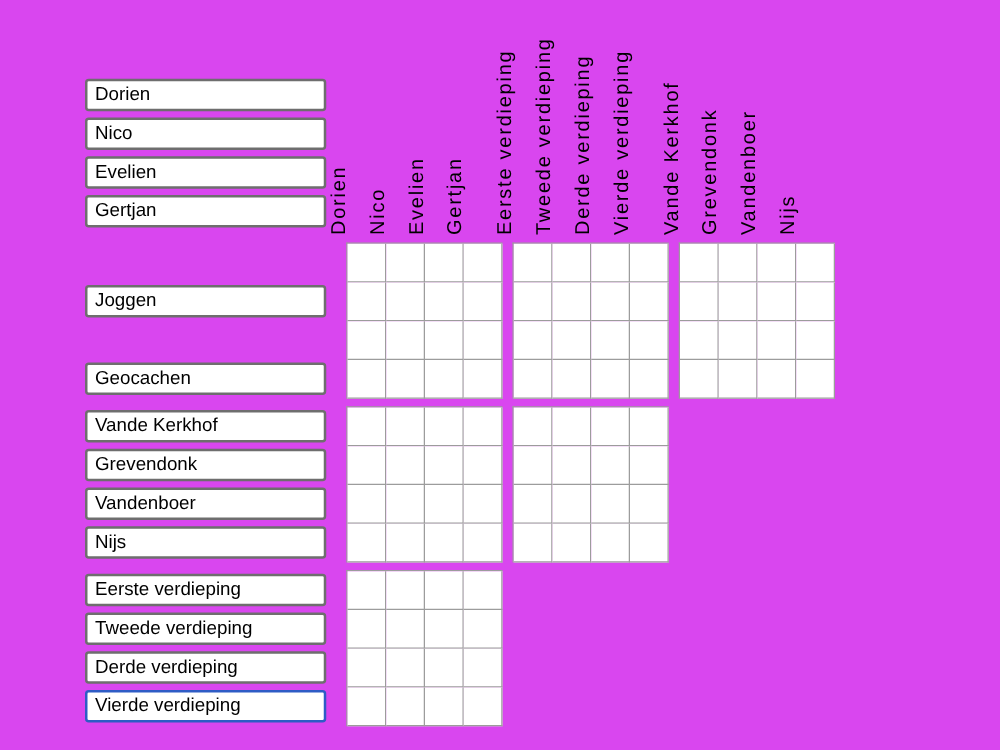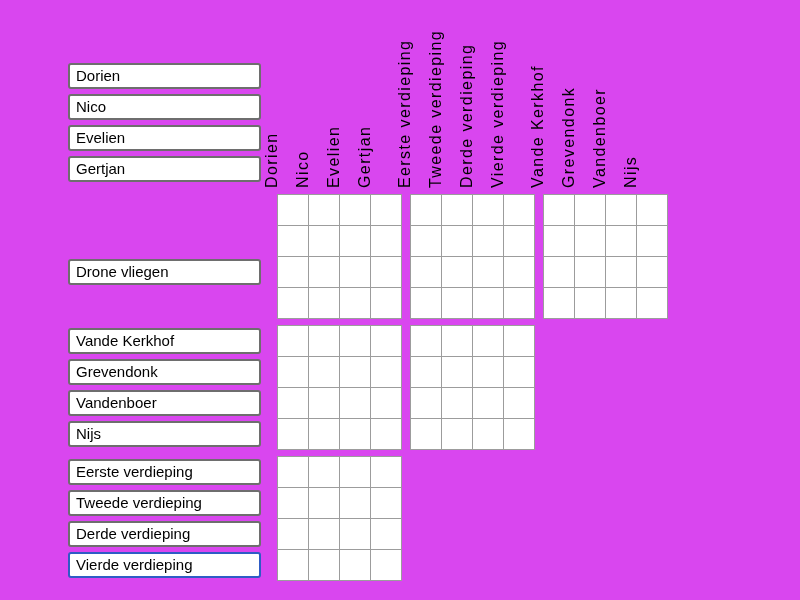--- a/index.html
+++ b/index.html
@@ -63,21 +63,22 @@
   }
 </style>
 </head>
 <body>
 
 <div class="stage" id="stage">
     <div class="label-box" style="top: 63px;">Dorien</div>
     <div class="label-box" style="top: 94px;">Nico</div>
     <div class="label-box" style="top: 125px;">Evelien</div>
     <div class="label-box" style="top: 156px;">Gertjan</div>
-    <div class="label-box" style="top: 259px;">Drone vliegen</div>
+    <div class="label-box" style="top: 228px;">Joggen</div>
+    <div class="label-box" style="top: 290px;">Geocachen</div>
     <div class="label-box" style="top: 328px;">Vande Kerkhof</div>
     <div class="label-box" style="top: 359px;">Grevendonk</div>
     <div class="label-box" style="top: 390px;">Vandenboer</div>
     <div class="label-box" style="top: 421px;">Nijs</div>
     <div class="label-box" style="top: 459px;">Eerste verdieping</div>
     <div class="label-box" style="top: 490px;">Tweede verdieping</div>
     <div class="label-box" style="top: 521px;">Derde verdieping</div>
     <div class="label-box selected" style="top: 552px;">Vierde verdieping</div>
     <div class="col-header" style="left: 282px; top: 168px;">Dorien</div>
     <div class="col-header" style="left: 313px; top: 168px;">Nico</div>

